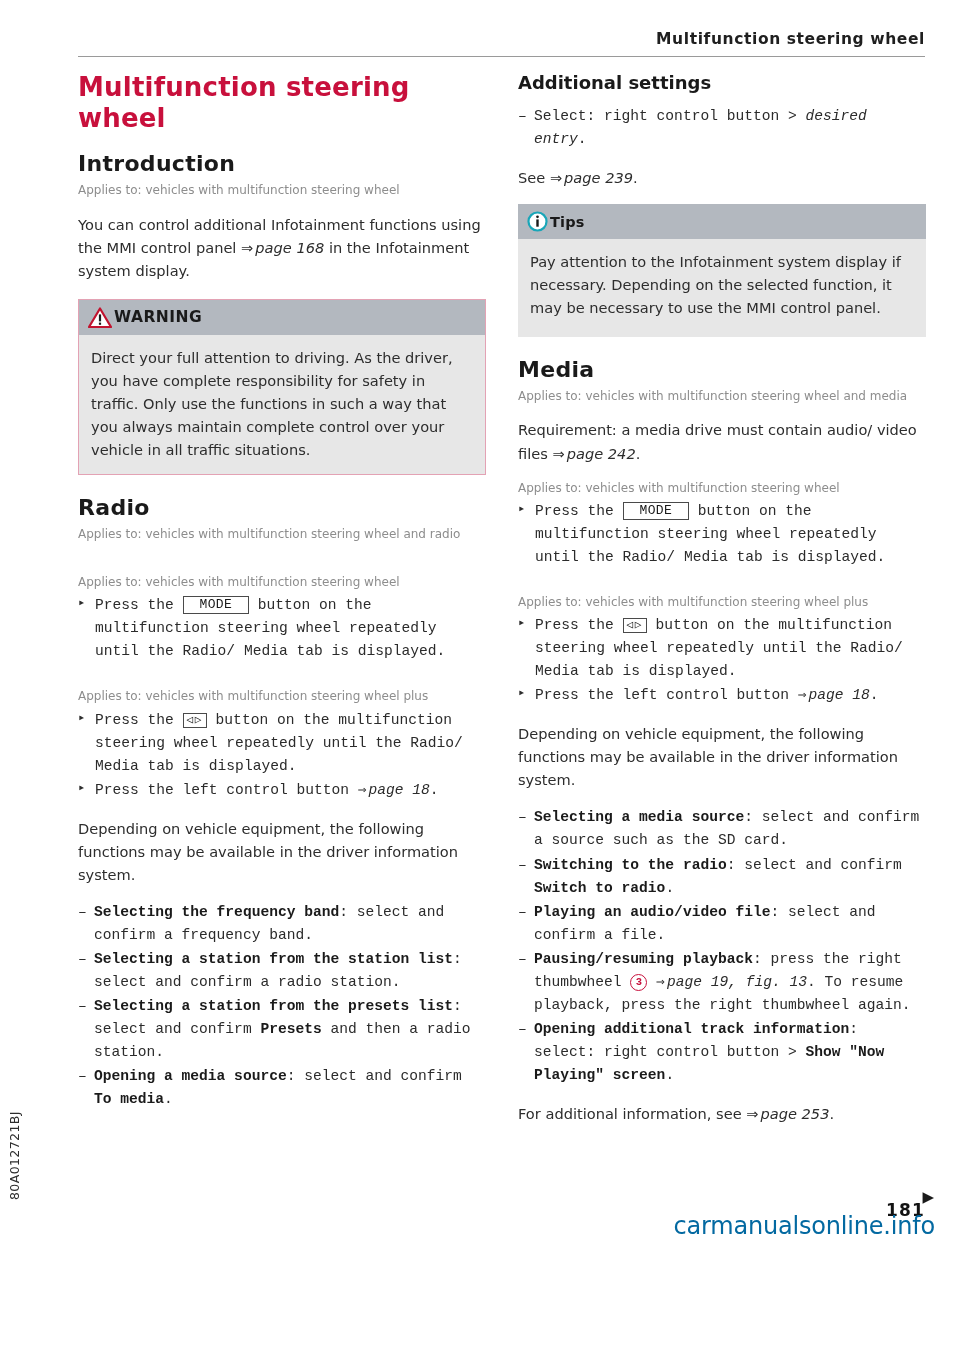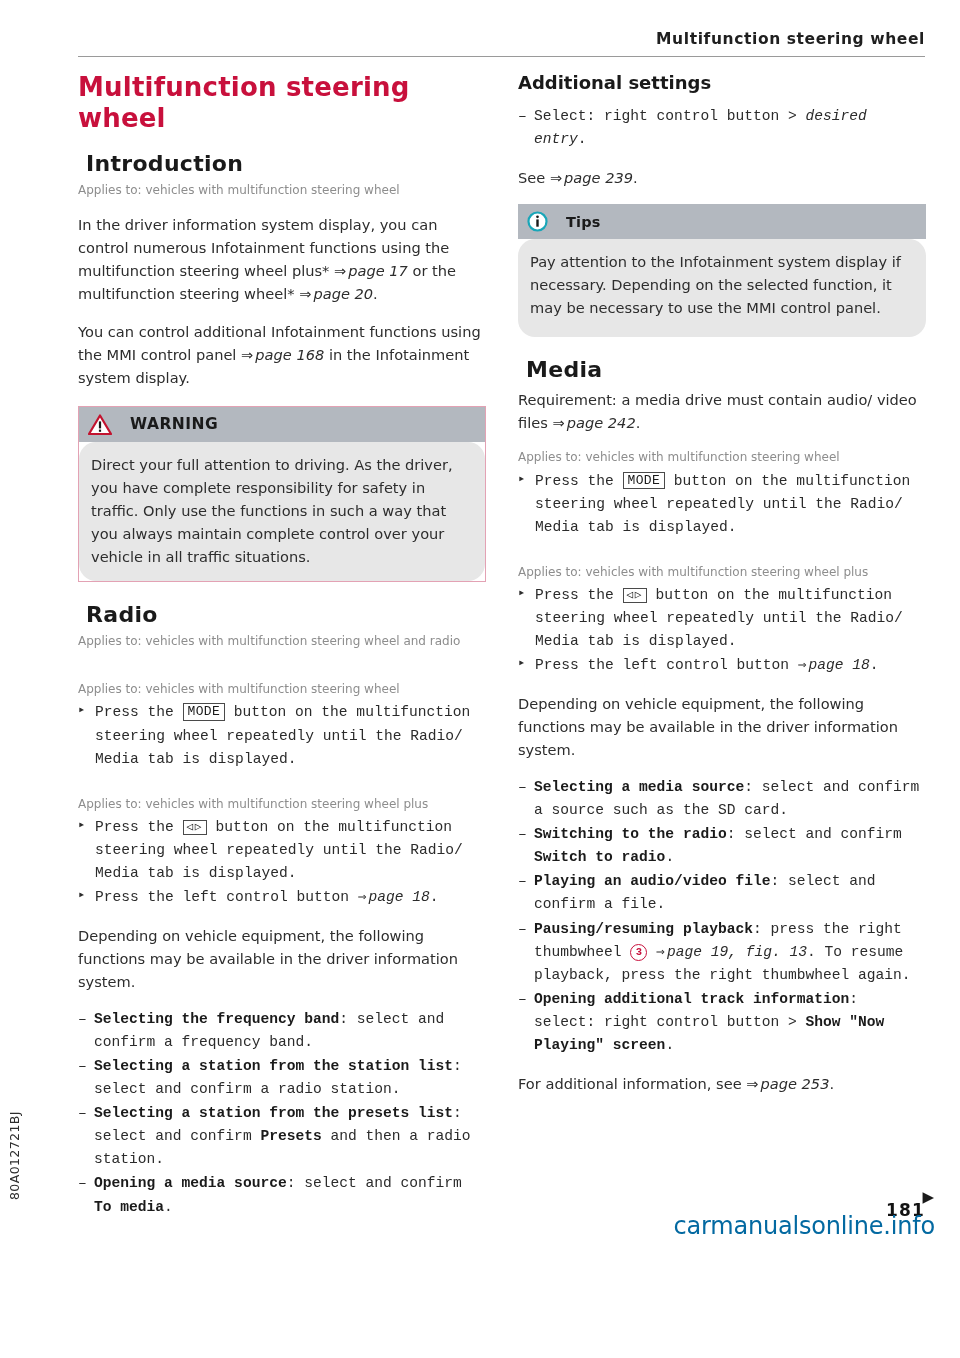--- a/index.html
+++ b/index.html
@@ -57,21 +57,21 @@
     line-height: 1.18;
     font-weight: bold;
     color: #c8103c;
     margin: 0 0 18px 0;
     letter-spacing: 0.2px;
   }
   h2.section {
     font-size: 22px;
     font-weight: bold;
     color: #1a1a1a;
-    margin: 0 0 6px 8px;
+    margin: 0 0 6px 0;
     letter-spacing: 0.3px;
   }
   h3.sub {
     font-size: 18px;
     font-weight: bold;
     color: #1a1a1a;
     margin: 0 0 12px 0;
   }
   .applies {
     font-size: 12px;
@@ -133,21 +133,21 @@
     position: absolute;
     left: 0;
     top: 0;
     color: #2d2d2d;
   }
 
   
   .keycap {
     display: inline-block;
     border: 1.3px solid #4a4a4a;
-    padding: 0 4px;
+    padding: 0 16px;
     font-size: 13px;
     line-height: 1.22;
     letter-spacing: 0.3px;
     vertical-align: 1px;
     color: #1a1a1a;
     background: #fff;
     white-space: nowrap;
   }
   .keycap.arrows {
     font-size: 11px;
@@ -174,39 +174,38 @@
   }
   .callout.warning {
     border: 1.6px solid #e3a2b4;
     margin-top: 17px;
   }
   .callout-head {
     background: #b3b8bf;
     padding: 7px 10px 7px 9px;
     display: flex;
     align-items: center;
-    gap: 18px;
+    gap: 2px;
   }
   .callout-title {
     font-size: 15.5px;
     font-weight: bold;
     color: #1a1a1a;
     letter-spacing: 0.5px;
   }
   .callout.tips .callout-title {
     font-size: 14.5px;
     letter-spacing: 0.2px;
   }
   .callout-body {
     background: #e7e7e7;
     padding: 11px 12px 13px 12px;
     font-size: 14.6px;
     line-height: 1.58;
     color: #2d2d2d;
-    border-radius: 17px;
   }
   .callout.tips .callout-body {
     padding-bottom: 18px;
   }
 
   
   .icon-warning { width: 24px; height: 21px; display: block; }
   .icon-info { width: 21px; height: 21px; display: block; }
 
   
@@ -264,21 +263,20 @@
 
   <div class="columns">
 
     <div class="col">
 
       <h1 class="chapter">Multifunction steering wheel</h1>
 
       <h2 class="section">Introduction</h2>
       <div class="applies">Applies to: vehicles with multifunction steering wheel</div>
 
-      <p class="body"><span>In the driver information system display, you can control numerous Infotainment functions using the multifunction steering wheel plus*</span> <span class="xref arrow-ref">page 17</span> <span>or the multifunction steering wheel*</span> <span class="xref arrow-ref">page 20</span><span>.</span></p>
 
       <p class="body"><span>You can control additional Infotainment functions using the MMI control panel</span> <span class="xref arrow-ref">page 168</span> <span>in the Infotainment system display.</span></p>
 
       <div class="callout warning">
         <div class="callout-head">
           <span>
             <svg class="icon-warning" viewBox="0 0 24 21">
               <polygon points="12,1.5 23,20 1,20" fill="#ffffff" stroke="#c2132f" stroke-width="2.2" stroke-linejoin="round"></polygon>
               <rect x="10.9" y="7.4" width="2.2" height="7" fill="#1a1a1a"></rect>
               <rect x="10.9" y="15.6" width="2.2" height="2.2" fill="#1a1a1a"></rect>
@@ -336,20 +334,21 @@
               <circle cx="10.5" cy="5.8" r="1.35" fill="#1a1a1a"></circle>
               <rect x="9.3" y="8.4" width="2.4" height="7.3" fill="#1a1a1a"></rect>
             </svg>
           </span>
           <span class="callout-title">Tips</span>
         </div>
         <div class="callout-body">Pay attention to the Infotainment system display if necessary. Depending on the selected function, it may be necessary to use the MMI control panel.</div>
       </div>
 
       <h2 class="section">Media</h2>
+      <div class="applies">Applies to: vehicles with multifunction steering wheel and media</div>
 
       <p class="body"><span>Requirement: a media drive must contain audio/ video files</span> <span class="xref arrow-ref">page 242</span><span>.</span></p>
 
       <div class="applies tight">Applies to: vehicles with multifunction steering wheel</div>
       <ul class="triangle">
         <li><span>Press the</span> <span class="keycap">MODE</span> <span>button on the multifunction steering wheel repeatedly until the Radio/ Media tab is displayed.</span></li>
       </ul>
 
       <div class="gap-sm"></div>
 

